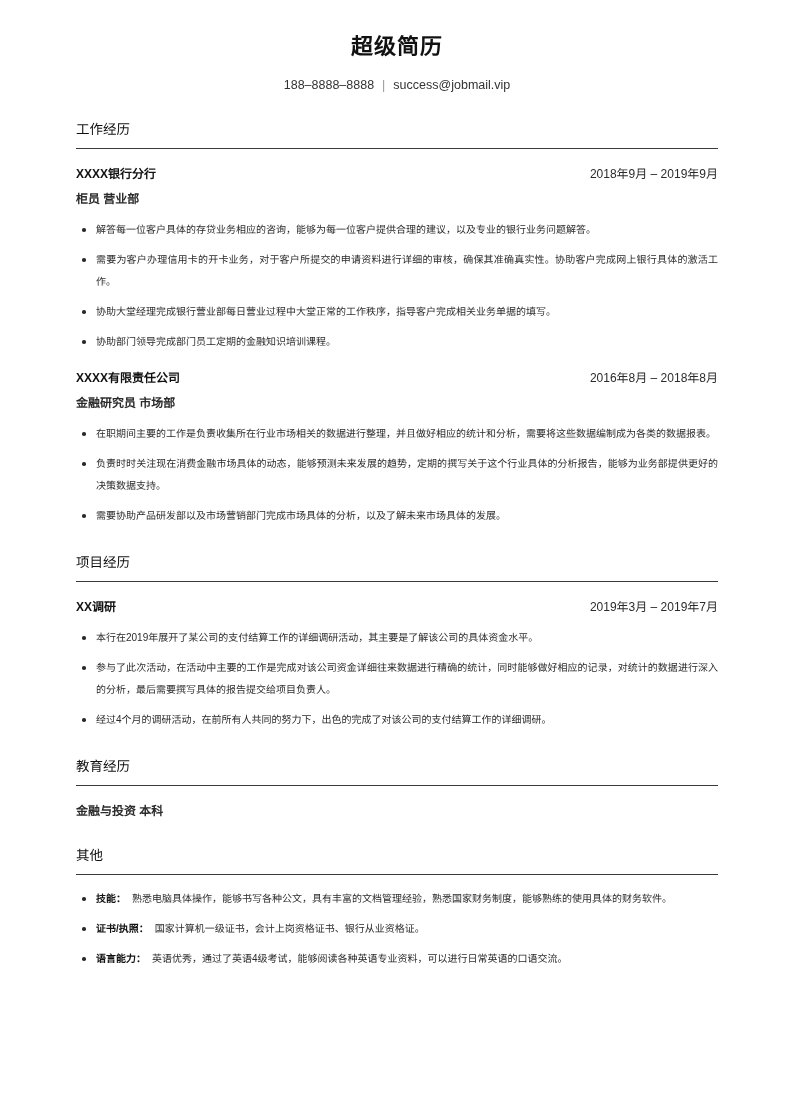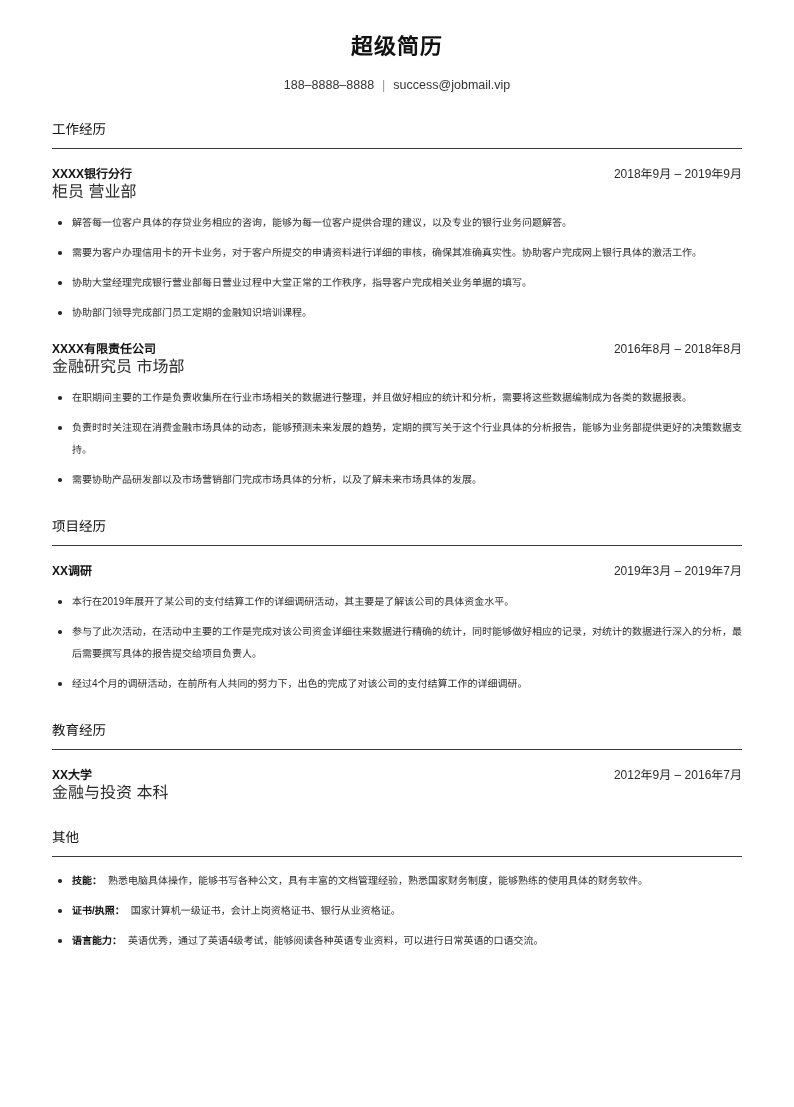--- a/index.html
+++ b/index.html
@@ -11,21 +11,21 @@
     width: 794px;
     height: 1107px;
     font-family: "Liberation Sans", "DejaVu Sans", sans-serif;
     color: #1a1a1a;
     -webkit-font-smoothing: antialiased;
   }
   .page {
     width: 794px;
     min-height: 1107px;
     box-sizing: border-box;
-    padding: 0 52px;
+    padding: 0 76px;
     background: #ffffff;
   }
 
   
   .resume-header {
     padding-top: 32px;
     text-align: center;
   }
   .resume-name {
     font-size: 22px;
@@ -86,24 +86,25 @@
     line-height: 18px;
     text-align: right;
   }
   .entry-date {
     font-size: 12px;
     color: #2b2b2b;
     line-height: 18px;
     white-space: nowrap;
   }
   .entry-sub {
-    font-size: 16px;
+    font-size: 12px;
     color: #2b2b2b;
     line-height: 18px;
-    margin-top: 0;
+    margin-top: 7px;
+    font-weight: bold;
   }
 
   
   .bullets {
     list-style: none;
     margin: 11px 0 0 0;
     padding: 0;
   }
   .bullets li {
     position: relative;
@@ -190,24 +191,20 @@
             <li>本行在2019年展开了某公司的支付结算工作的详细调研活动，其主要是了解该公司的具体资金水平。</li>
             <li>参与了此次活动，在活动中主要的工作是完成对该公司资金详细往来数据进行精确的统计，同时能够做好相应的记录，对统计的数据进行深入的分析，最后需要撰写具体的报告提交给项目负责人。</li>
             <li>经过4个月的调研活动，在前所有人共同的努力下，出色的完成了对该公司的支付结算工作的详细调研。</li>
           </ul>
         </div>
       </div>
       <div class="section">
         <div class="section-title">教育经历</div>
         <div class="section-rule"></div>
         <div class="entry">
-          <div class="entry-head">
-            <div class="entry-org">XX大学</div>
-            <div class="entry-date">2012年9月 – 2016年7月</div>
-          </div>
           <div class="entry-sub">金融与投资 本科</div>
         </div>
       </div>
       <div class="section">
         <div class="section-title">其他</div>
         <div class="section-rule"></div>
         <ul class="bullets" style="margin-top: 13px;">
           <li><span class="bullet-label">技能：</span><span>熟悉电脑具体操作，能够书写各种公文，具有丰富的文档管理经验，熟悉国家财务制度，能够熟练的使用具体的财务软件。</span></li>
           <li><span class="bullet-label">证书/执照：</span><span>国家计算机一级证书，会计上岗资格证书、银行从业资格证。</span></li>
           <li><span class="bullet-label">语言能力：</span><span>英语优秀，通过了英语4级考试，能够阅读各种英语专业资料，可以进行日常英语的口语交流。</span></li>

